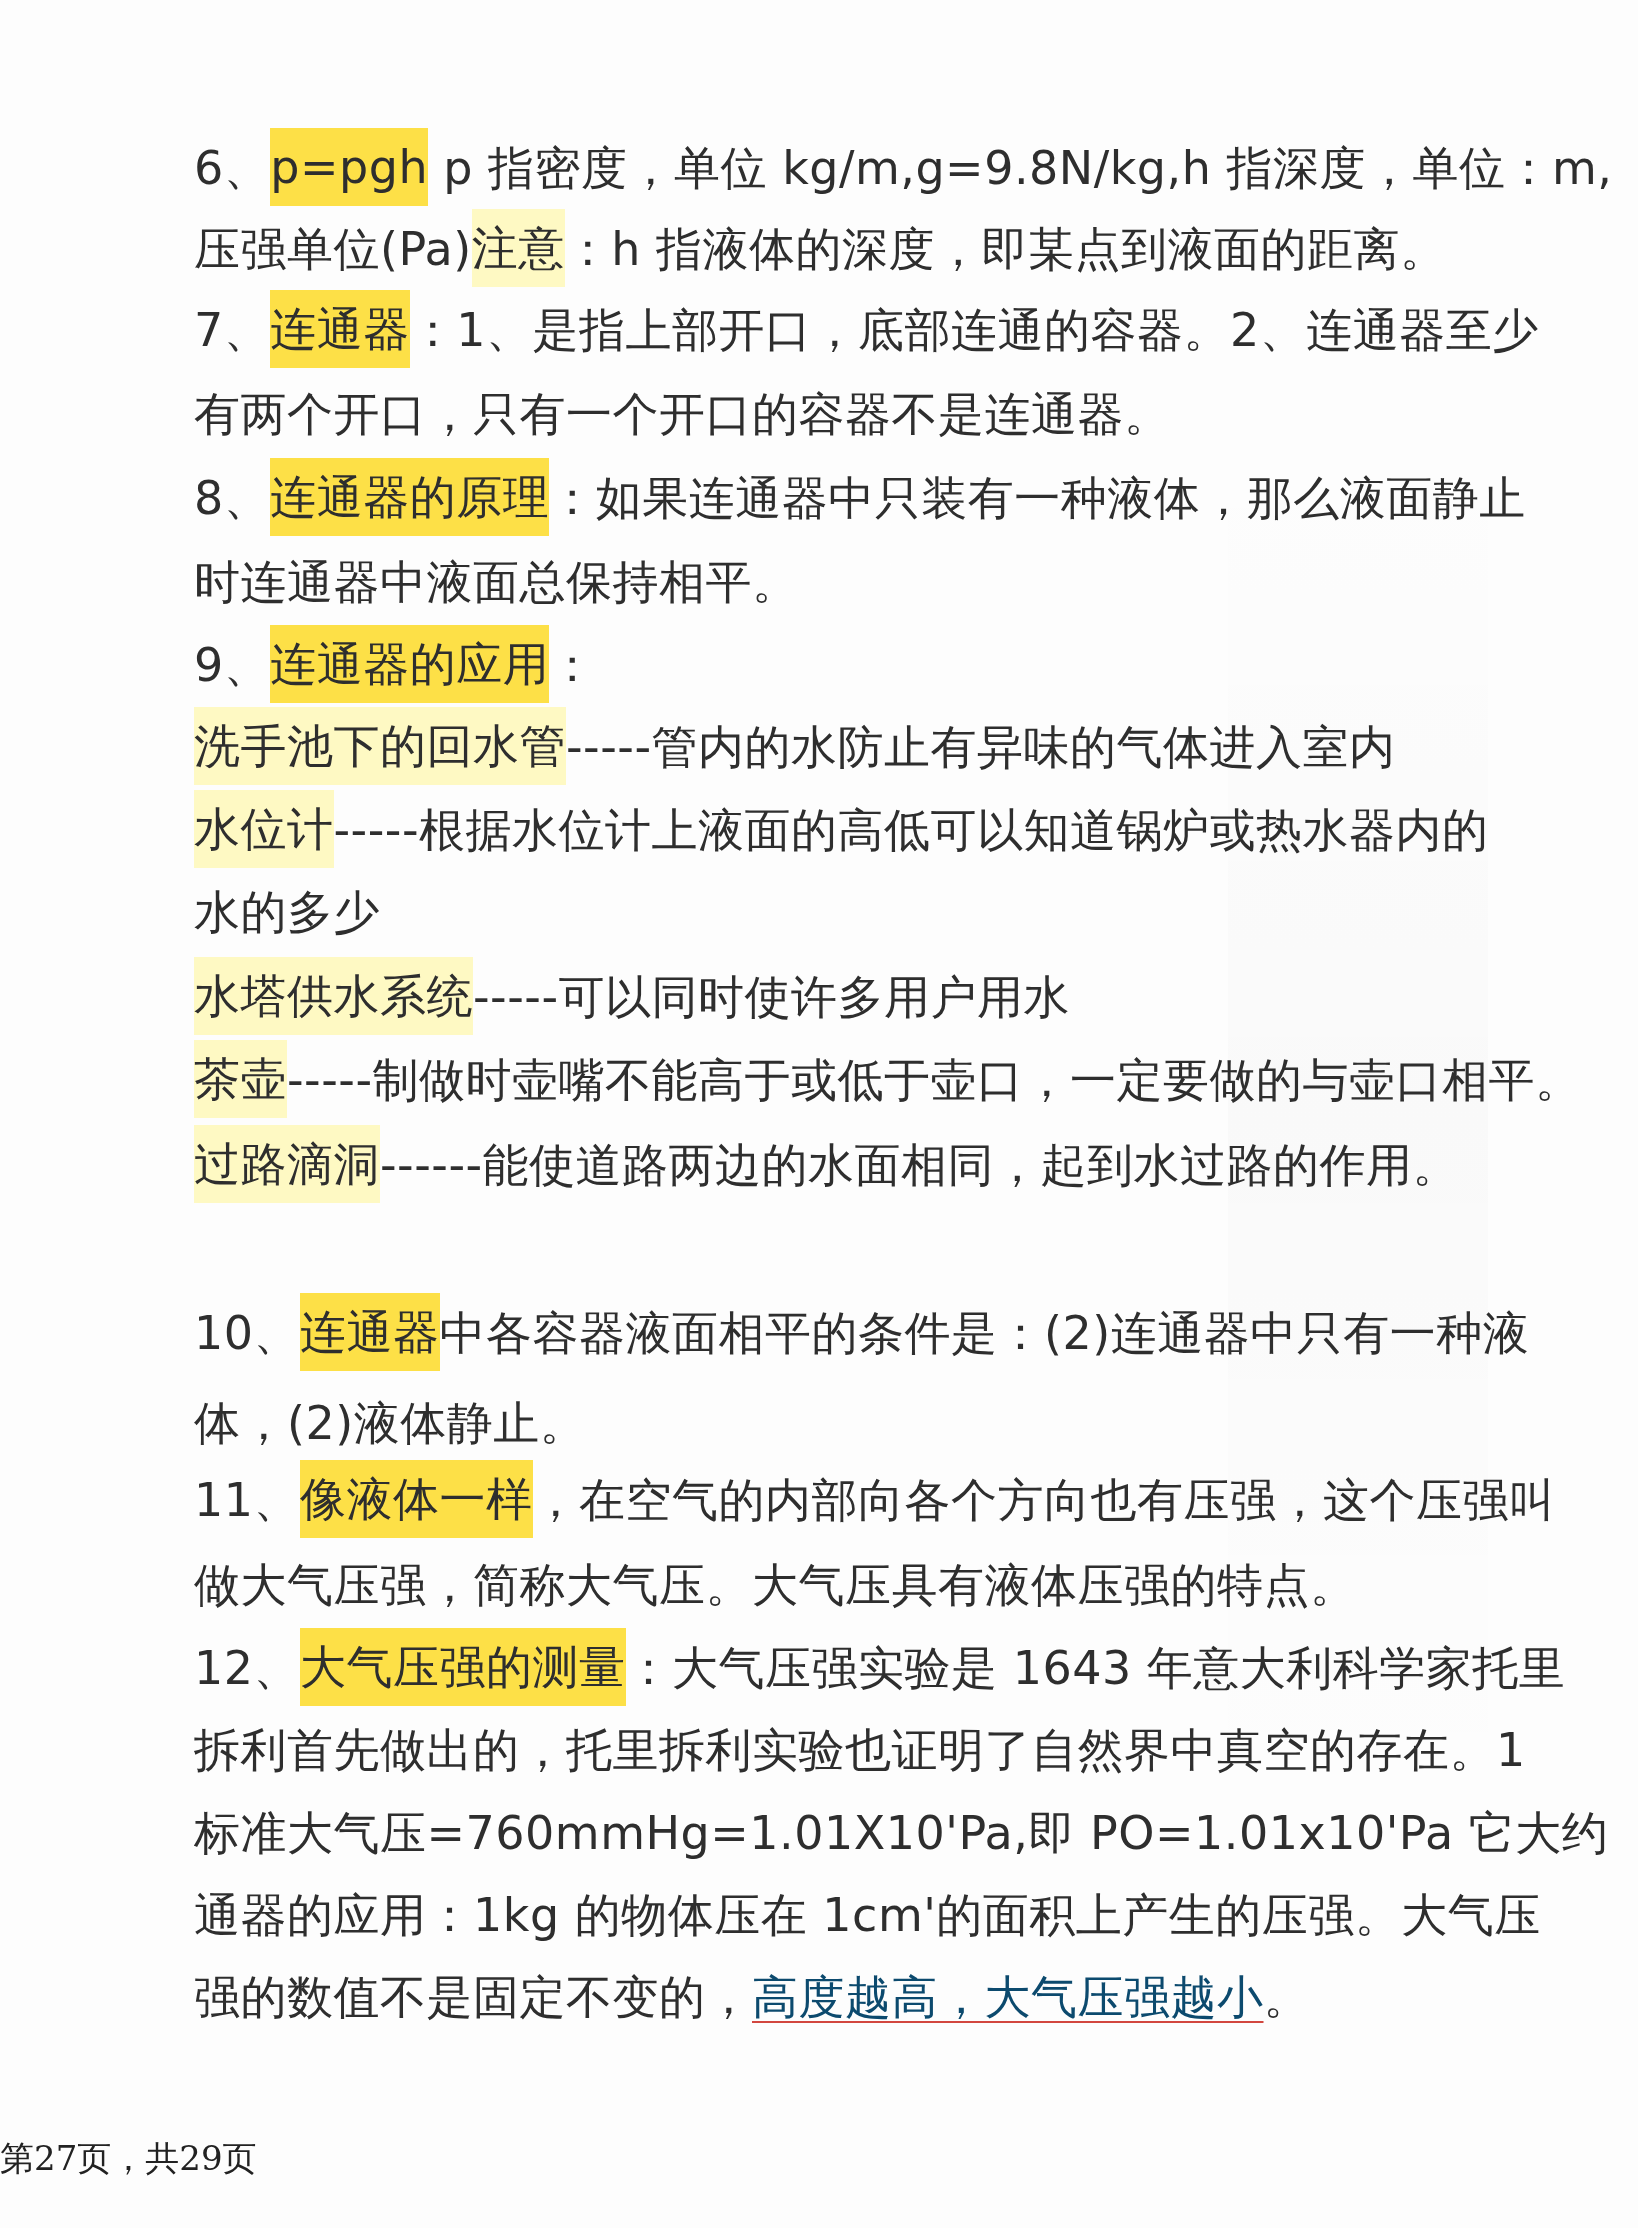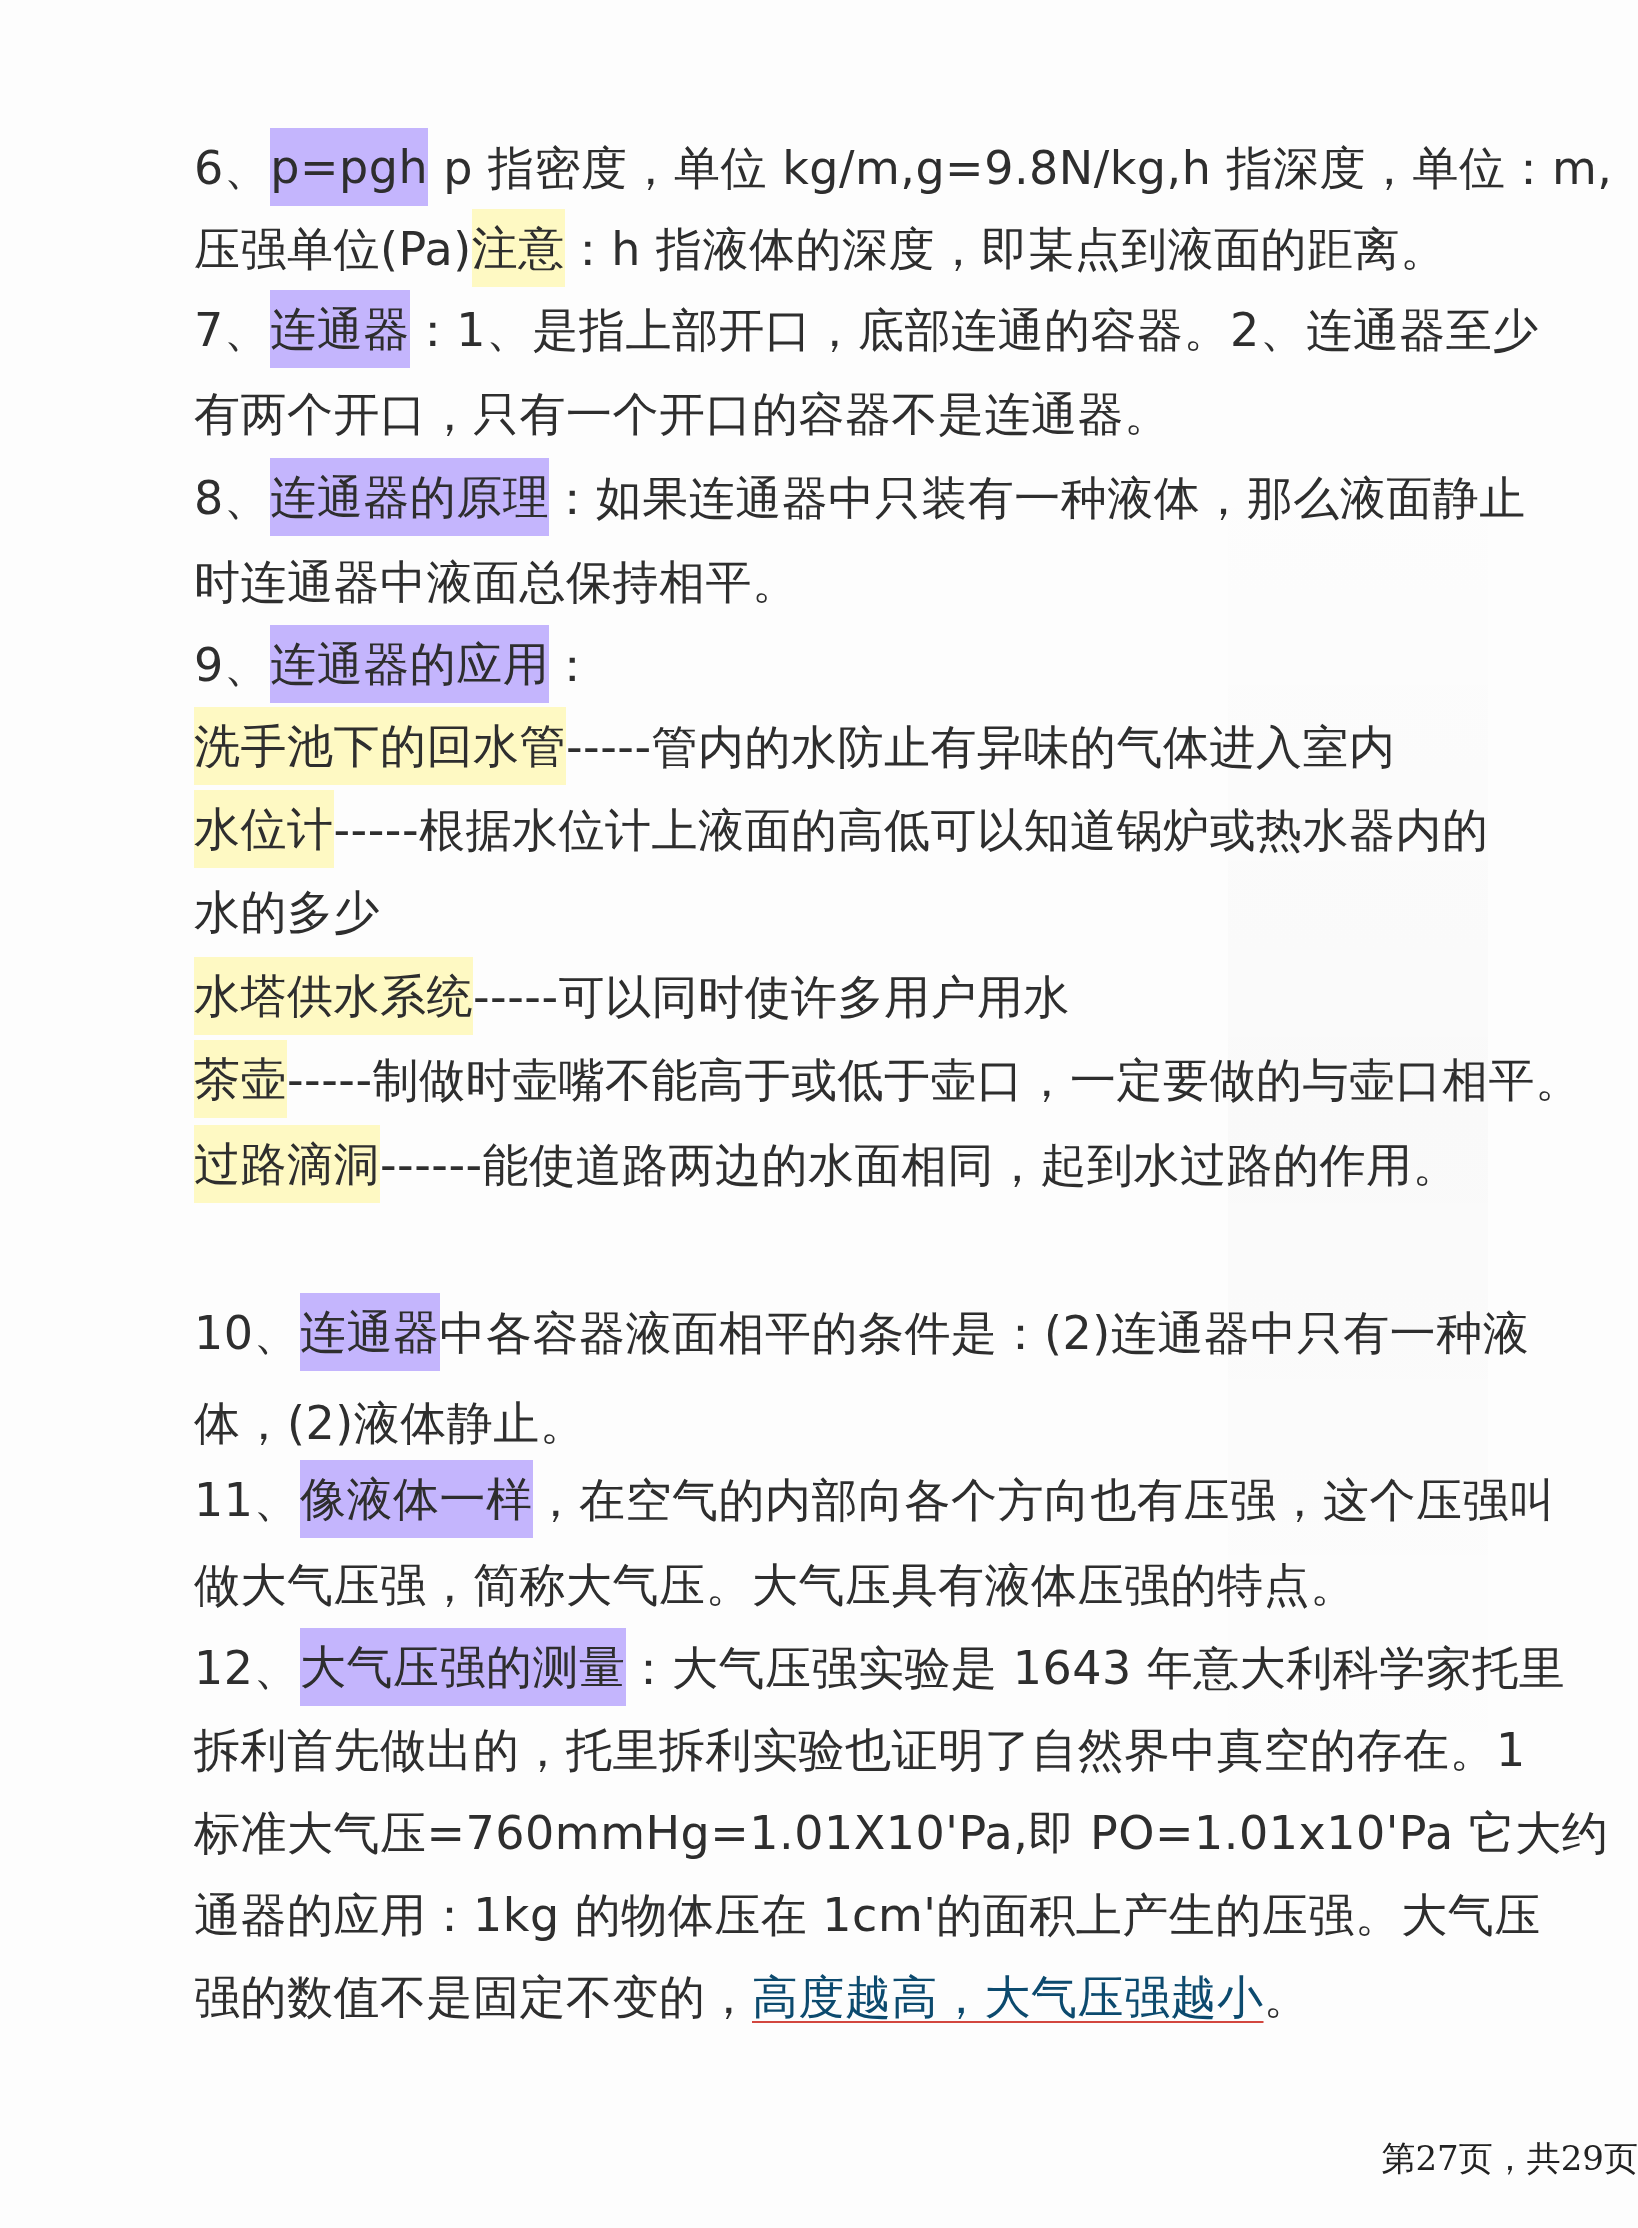--- a/index.html
+++ b/index.html
@@ -8,25 +8,25 @@
     font-family:"DejaVu Sans", "Liberation Sans", sans-serif; color:#2e2e2e;
   }
   .page { position:absolute; left:0; top:0; width:1638px; height:2228px; }
   .bleed { position:absolute; right:150px; top:420px; width:260px; height:1400px;
     background:linear-gradient(180deg, rgba(0,0,0,0) 0%, rgba(0,0,0,0.015) 50%, rgba(0,0,0,0) 100%); }
   .line {
     position:absolute; left:194px; height:80px; line-height:80px;
     font-size:46px; white-space:nowrap; letter-spacing:0.5px;
   }
   .hl { display:inline-block; height:78px; line-height:78px; vertical-align:top; }
-  .yellow { background:#c4b5fd; }
+  .yellow { background:#fde047; }
   .blue { background:#fef9c3; }
   .red-ul { color:#0c4a6e; text-decoration:underline; text-decoration-color:#d2473f; text-underline-offset:8px; text-decoration-thickness:2px; }
   .footer {
-    position:absolute; left:0; width:1638px; top:2136px; text-align:right;
+    position:absolute; left:0; width:1638px; top:2136px; text-align:left;
     font-family:"DejaVu Serif", "Liberation Serif", serif; font-size:34px; color:#222;
   }
 </style>
 </head>
 <body>
 
 <div class="page">
   <div class="bleed"></div>
 
   <div class="line" style="top:128px">

